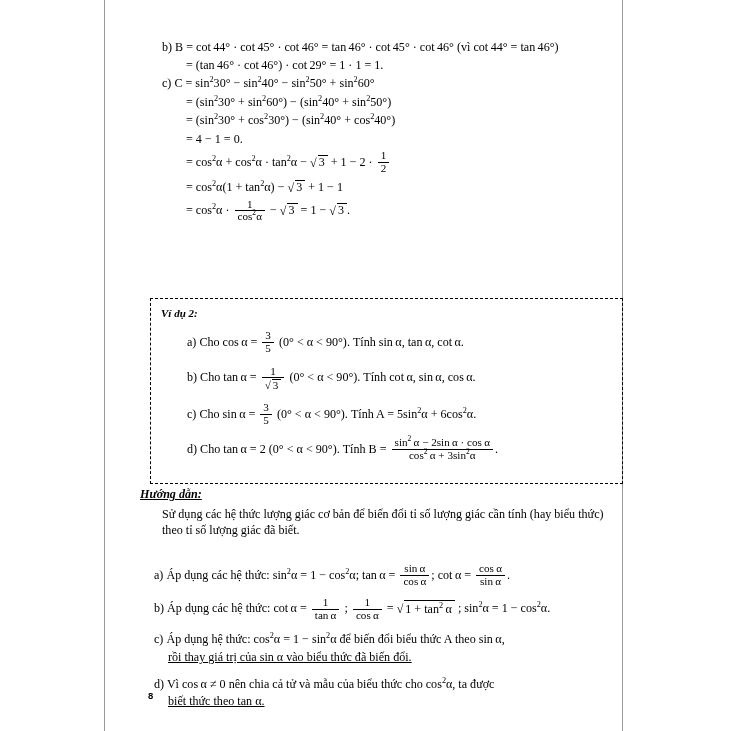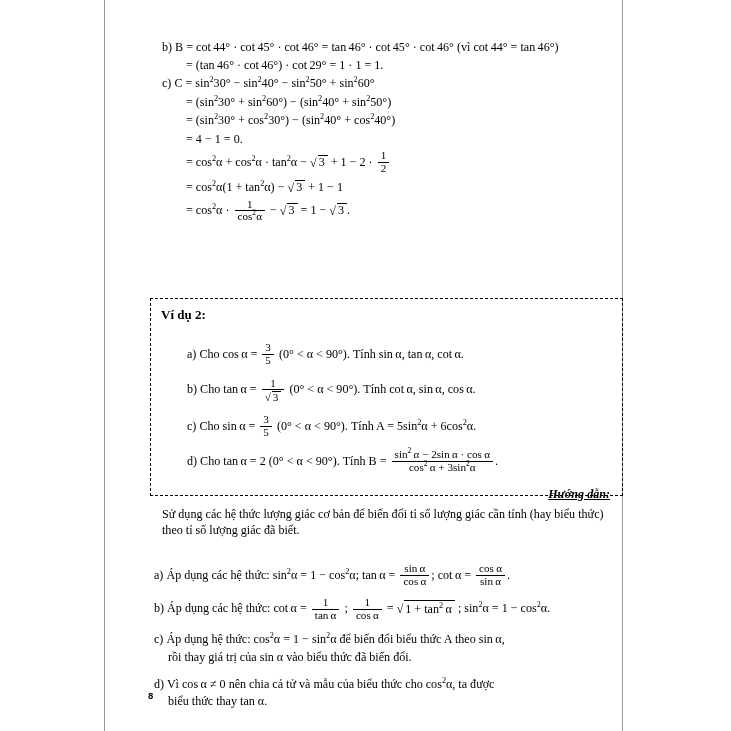--- a/index.html
+++ b/index.html
@@ -79,56 +79,56 @@
     left: 150px;
     top: 298px;
     width: 473px;
     border: 1.6px dashed #000;
     box-sizing: border-box;
     padding: 8px 10px 10px 10px;
     font-size: 12.1px;
   }
   .example-title {
     font-weight: bold;
-    margin-bottom: 20px;
-    font-size: 13px;
+    margin-bottom: 12px;
+    font-size: 11px;
+    font-style: italic;
   }
   .ex-item {
     display: block;
     white-space: nowrap;
     padding-left: 26px;
     margin: 11px 0;
   }
 
   .guide {
     position: absolute;
     left: 140px;
     top: 487px;
     width: 470px;
     font-size: 12.1px;
   }
   .guide-title {
     font-weight: bold;
     font-style: italic;
     text-decoration: underline;
     margin-bottom: 4px;
-    text-align: right;
   }
   .guide-intro {
     padding-left: 22px;
     margin-bottom: 25px;
     line-height: 1.35;
   }
   .guide-item {
     padding-left: 14px;
     margin: 9.5px 0;
     line-height: 1.45;
     text-indent: 0;
   }
-  .guide-item .cont { display: block; padding-left: 14px; }
+  .guide-item .cont { display: block; padding-left: 14px; text-decoration: underline; }
   .nowrapline { white-space: nowrap; }
 
   .page-number {
     position: absolute;
     left: 148px;
     top: 690px;
     font-size: 9.5px;
     font-weight: bold;
     font-family: "Liberation Sans", sans-serif;
   }
@@ -188,19 +188,19 @@
       <span class="nowrapline">b) Áp dụng các hệ thức: cot α = <span class="frac"><span class="num">1</span><span class="den">tan α</span></span> ; <span class="frac"><span class="num">1</span><span class="den">cos α</span></span> = <span class="radsign">√</span><span class="sqrt">1 + tan<sup>2</sup> α</span> ; sin<sup>2</sup>α = 1 − cos<sup>2</sup>α.</span>
     </div>
 
     <div class="guide-item">
       <span class="nowrapline">c) Áp dụng hệ thức: cos<sup>2</sup>α = 1 − sin<sup>2</sup>α để biến đổi biểu thức A theo sin α,</span>
       <span class="cont">rồi thay giá trị của sin α vào biểu thức đã biến đổi.</span>
     </div>
 
     <div class="guide-item">
       <span class="nowrapline">d) Vì cos α ≠ 0 nên chia cả tử và mẫu của biểu thức cho cos<sup>2</sup>α, ta được</span>
-      <span class="cont">biểu thức thay tan α.</span>
+      <span class="cont">biết thức theo tan α.</span>
     </div>
   </div>
 
   <div class="page-number">8</div>
 
 </div>
 
 </body></html>

